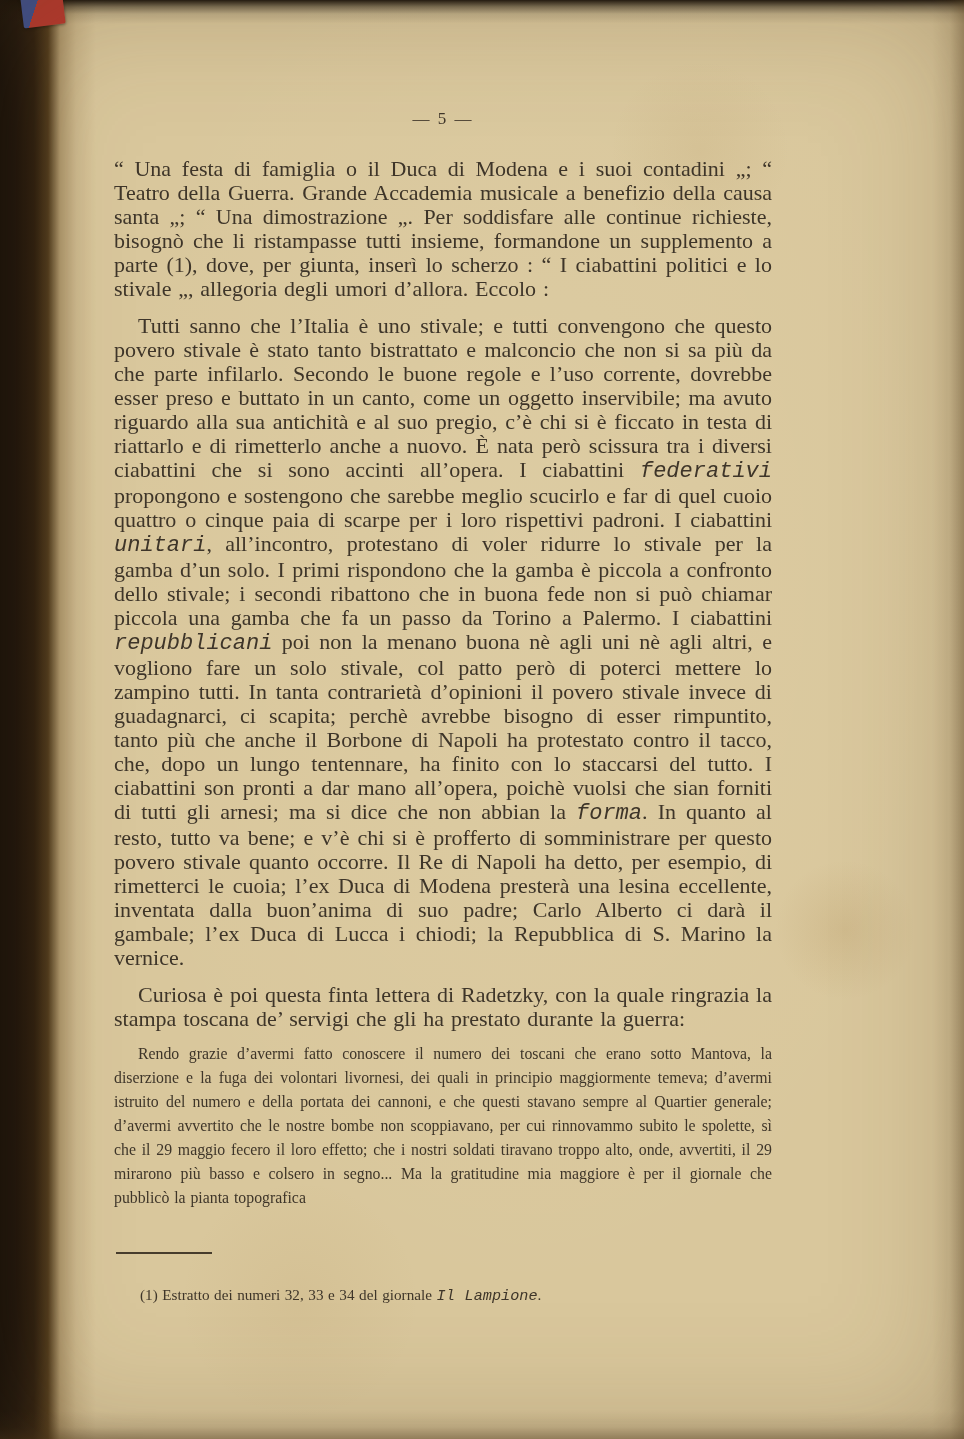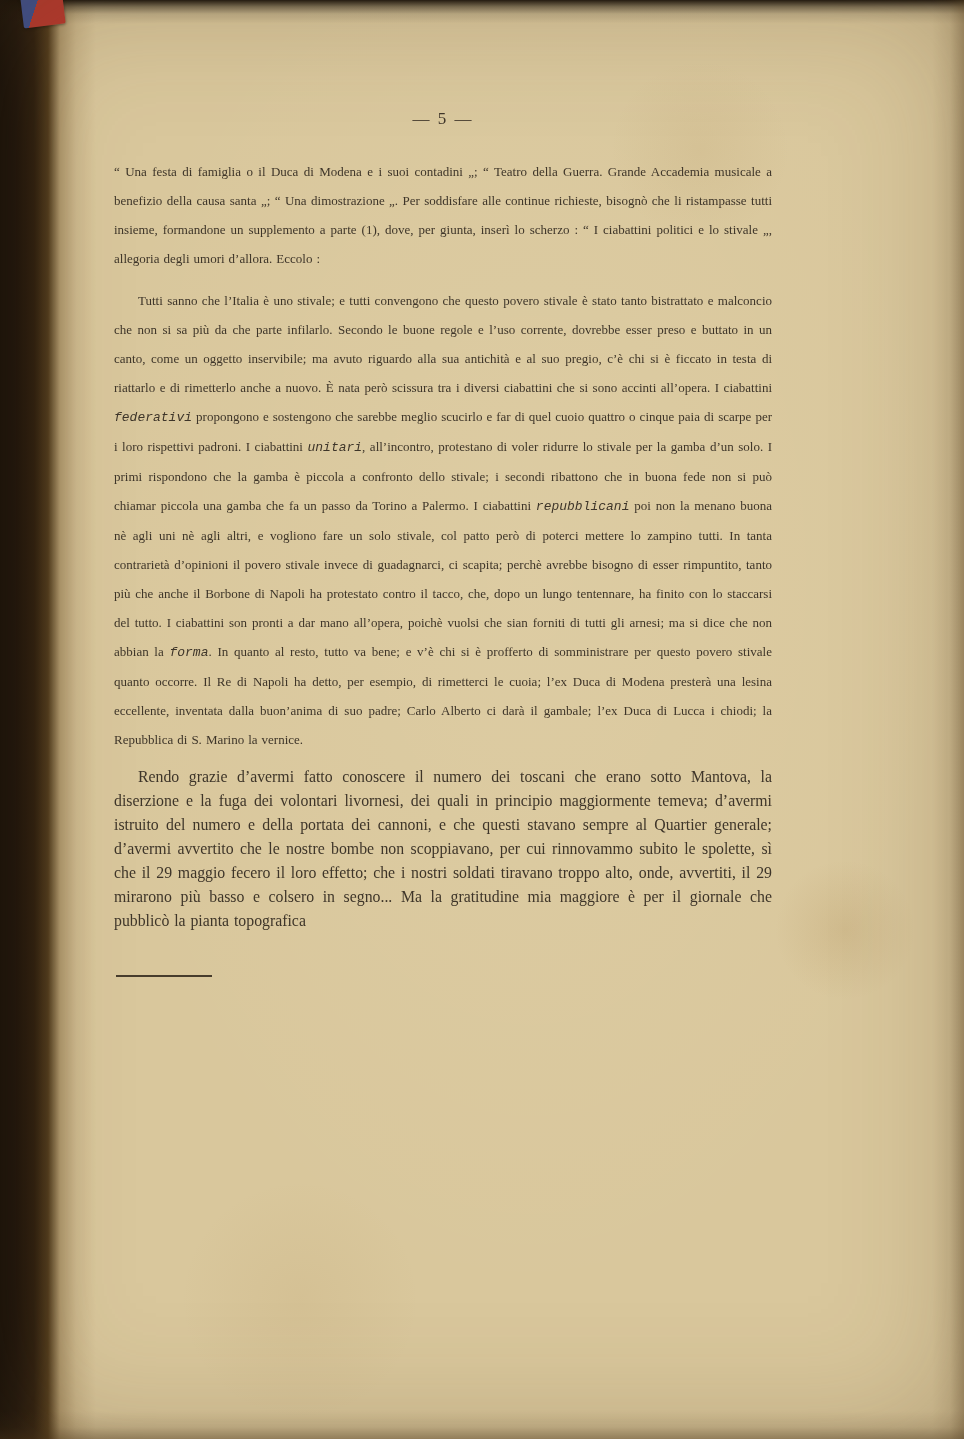--- a/index.html
+++ b/index.html
@@ -61,21 +61,21 @@
     position:absolute; left:114px; top:106px; width:658px;
     color: var(--ink, #3e3529);
   }
   .page-number {
     margin:0 0 26px 0;
     font-size:17px; line-height:25px;
     text-align:center; letter-spacing:2px;
   }
   .para {
     margin:0;
-    font-size:13px; line-height:29px;
+    font-size:22px; line-height:24px;
     text-align:justify;
     word-spacing:0.06em;
   }
   .para + .para { margin-top:13px; }
   .para.indent { text-indent:24px; }
   .para.letter { font-size:15.8px; line-height:24px;margin-top:11px; }
   .it { font-style:italic;font-family:Liberation Mono, monospace; }
   .foot-rule {
     width:96px; height:2px; border:none;
     margin:42px 0 0 2px;
@@ -99,19 +99,21 @@
   <div class="bottom-edge"></div>
   <div class="corner-label"></div>
   <div class="vignette"></div>
 
   <div class="text-col">
     <p class="page-number">— 5 —</p>
 
     <div id="paragraphs-holder">
         <p class="para"><span>“ Una festa di famiglia o il Duca di Modena e i suoi contadini „; “ Teatro della Guerra. Grande Accademia musicale a benefizio della causa santa „; “ Una dimostrazione „. Per soddisfare alle continue richieste, bisognò che li ristampasse tutti insieme, formandone un supplemento a parte (1), dove, per giunta, inserì lo scherzo : “ I ciabattini politici e lo stivale „, allegoria degli umori d’allora. Eccolo :</span></p>
         <p class="para indent"><span>Tutti sanno che l’Italia è uno stivale; e tutti convengono che questo povero stivale è stato tanto bistrattato e malconcio che non si sa più da che parte infilarlo. Secondo le buone regole e l’uso corrente, dovrebbe esser preso e buttato in un canto, come un oggetto inservibile; ma avuto riguardo alla sua antichità e al suo pregio, c’è chi si è ficcato in testa di riattarlo e di rimetterlo anche a nuovo. È nata però scissura tra i diversi ciabattini che si sono accinti all’opera. I ciabattini </span><span class="it">federativi</span><span> propongono e sostengono che sarebbe meglio scucirlo e far di quel cuoio quattro o cinque paia di scarpe per i loro rispettivi padroni. I ciabattini </span><span class="it">unitari</span><span>, all’incontro, protestano di voler ridurre lo stivale per la gamba d’un solo. I primi rispondono che la gamba è piccola a confronto dello stivale; i secondi ribattono che in buona fede non si può chiamar piccola una gamba che fa un passo da Torino a Palermo. I ciabattini </span><span class="it">repubblicani</span><span> poi non la menano buona nè agli uni nè agli altri, e vogliono fare un solo stivale, col patto però di poterci mettere lo zampino tutti. In tanta contrarietà d’opinioni il povero stivale invece di guadagnarci, ci scapita; perchè avrebbe bisogno di esser rimpuntito, tanto più che anche il Borbone di Napoli ha protestato contro il tacco, che, dopo un lungo tentennare, ha finito con lo staccarsi del tutto. I ciabattini son pronti a dar mano all’opera, poichè vuolsi che sian forniti di tutti gli arnesi; ma si dice che non abbian la </span><span class="it">forma</span><span>. In quanto al resto, tutto va bene; e v’è chi si è profferto di somministrare per questo povero stivale quanto occorre. Il Re di Napoli ha detto, per esempio, di rimetterci le cuoia; l’ex Duca di Modena presterà una lesina eccellente, inventata dalla buon’anima di suo padre; Carlo Alberto ci darà il gambale; l’ex Duca di Lucca i chiodi; la Repubblica di S. Marino la vernice.</span></p>
+        <p class="para indent"><span>Curiosa è poi questa finta lettera di Radetzky, con la quale ringrazia la stampa toscana de’ servigi che gli ha prestato durante la guerra:</span></p>
         <p class="para indent letter"><span>Rendo grazie d’avermi fatto conoscere il numero dei toscani che erano sotto Mantova, la diserzione e la fuga dei volontari livornesi, dei quali in principio maggiormente temeva; d’avermi istruito del numero e della portata dei cannoni, e che questi stavano sempre al Quartier generale; d’avermi avvertito che le nostre bombe non scoppiavano, per cui rinnovammo subito le spolette, sì che il 29 maggio fecero il loro effetto; che i nostri soldati tiravano troppo alto, onde, avvertiti, il 29 mirarono più basso e colsero in segno... Ma la gratitudine mia maggiore è per il giornale che pubblicò la pianta topografica</span></p>
       </div>
 
     <hr class="foot-rule">
 
+    <p class="footnote" id="footnote-holder"><span>(1) Estratto dei numeri 32, 33 e 34 del giornale </span><span class="it">Il Lampione</span><span>.</span></p>
   </div>
 </div>
 
 </body></html>

